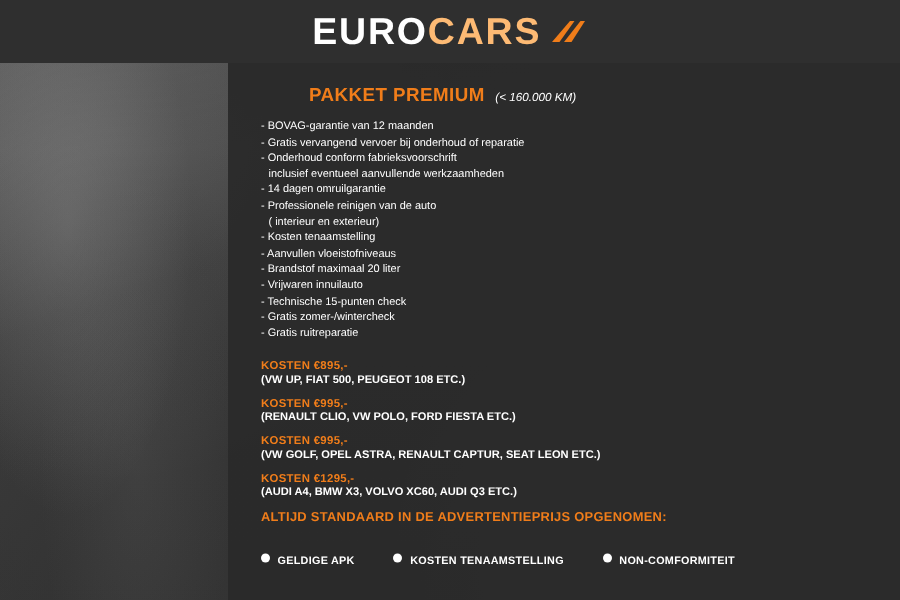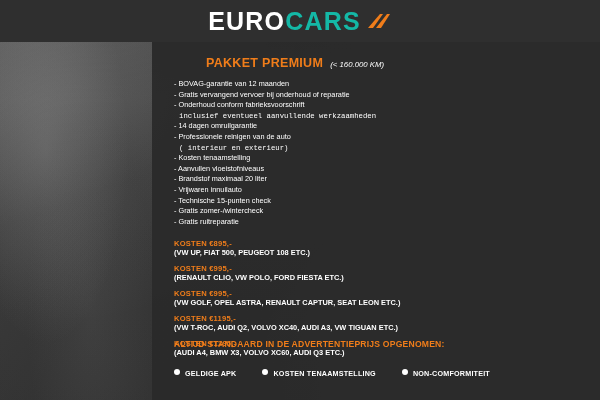--- a/index.html
+++ b/index.html
@@ -35,21 +35,21 @@
   .header {
     position: absolute; left: 0; right: 0; top: 0; height: 42px;
     background: #2f2f2f;
     display: flex; align-items: center; justify-content: center;
   }
   .logo { display: flex; align-items: center; }
   .logo-euro {
     color: #ffffff; font-size: 25px; font-weight: bold; letter-spacing: 1.2px;
   }
   .logo-cars {
-    color: #14b8a6; font-size: 25px; font-weight: bold; letter-spacing: 1.2px;
+    color: #fdba74; font-size: 25px; font-weight: bold; letter-spacing: 1.2px;
   }
   .logo-swoosh { margin-left: 5px; display: flex; align-items: center; }
 
   
   .panel {
     position: absolute;
     left: 152px; top: 42px;
     width: 448px; height: 358px;
     background: rgba(42,42,42,0.93);
     padding: 14px 16px 0 22px;
@@ -58,21 +58,21 @@
   .pkg-title { color: #f07d1a; font-size: 12.5px; font-weight: bold; letter-spacing: .3px; padding-left: 32px; }
   .pkg-sub { color: #ffffff; font-size: 7.8px; font-style: italic; }
 
   ul.features { list-style: none; }
   ul.features li {
     color: #ffffff;
     font-size: 7.3px;
     line-height: 10.6px;
     white-space: nowrap;
   }
-  ul.features li.indent { padding-left: 5px; font-family: Liberation Mono, monospace; }
+  ul.features li.indent { padding-left: 5px; }
 
   .prices { margin-top: 12px; }
   .price-block { margin-bottom: 7px; }
   .price-head { color: #f07d1a; font-size: 7.6px; font-weight: bold; letter-spacing: .2px; }
   .price-models { color: #ffffff; font-size: 7.4px; font-weight: bold; }
 
   .footer-note {
     position: absolute; left: 22px; right: 16px; bottom: 22px;
   }
   .footer-title {
@@ -145,24 +145,20 @@
       </div>
       <div class="price-block">
         <div class="price-head">KOSTEN €995,-</div>
         <div class="price-models">(RENAULT CLIO, VW POLO, FORD FIESTA ETC.)</div>
       </div>
       <div class="price-block">
         <div class="price-head">KOSTEN €995,-</div>
         <div class="price-models">(VW GOLF, OPEL ASTRA, RENAULT CAPTUR, SEAT LEON ETC.)</div>
       </div>
       <div class="price-block">
-        <div class="price-head">KOSTEN €1195,-</div>
-        <div class="price-models">(VW T-ROC, AUDI Q2, VOLVO XC40, AUDI A3, VW TIGUAN ETC.)</div>
-      </div>
-      <div class="price-block">
         <div class="price-head">KOSTEN €1295,-</div>
         <div class="price-models">(AUDI A4, BMW X3, VOLVO XC60, AUDI Q3 ETC.)</div>
       </div>
     </div>
 
     <div class="footer-note">
       <div class="footer-title">ALTIJD STANDAARD IN DE ADVERTENTIEPRIJS OPGENOMEN:</div>
       <div class="footer-items">
         <div class="footer-item">
           <span class="bullet"></span>

